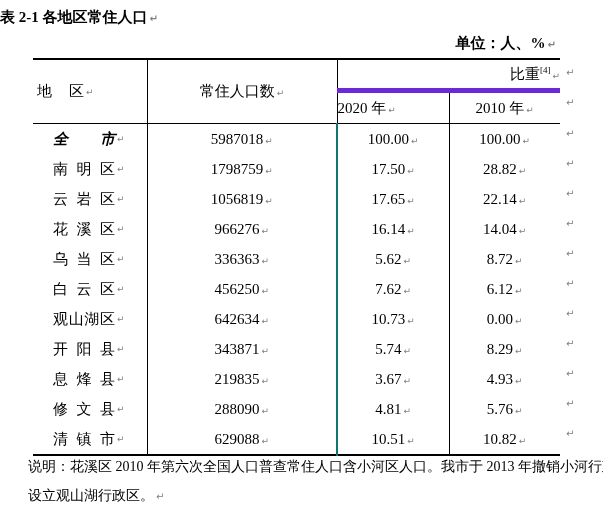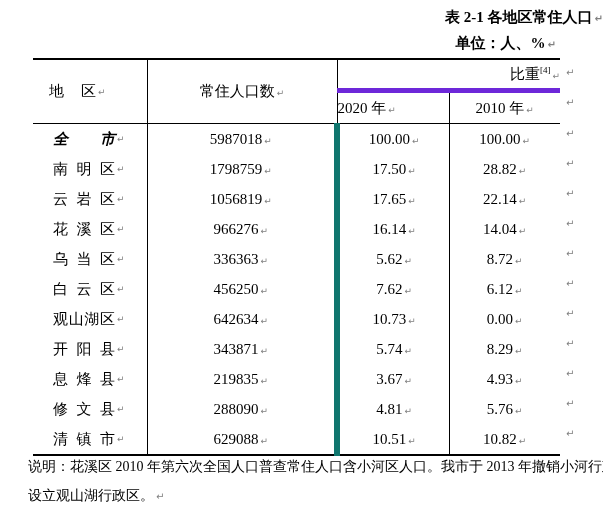--- a/index.html
+++ b/index.html
@@ -6,21 +6,21 @@
   .page{
     position:relative;
     width:603px;height:506px;
     background:#ffffff;
     font-family:"Liberation Serif","DejaVu Serif",serif;
     color:#000;
     overflow:hidden;
   }
   .title{
     position:absolute;top:8px;left:0;width:603px;
-    text-align:right;font-weight:bold;font-size:15px;
+    text-align:left;font-weight:bold;font-size:15px;
     white-space:nowrap;
   }
   .unit{
     position:absolute;top:34px;right:47px;
     font-weight:bold;font-size:15px;white-space:nowrap;
   }
   table.pop{
     position:absolute;left:33px;top:58px;
     width:527px;border-collapse:collapse;table-layout:fixed;
     border-top:2px solid #000;border-bottom:2px solid #000;
@@ -29,30 +29,30 @@
   table.pop th{font-weight:normal;padding:0;}
   table.pop td{padding:0;}
   .hr1 th{height:28px;}
   .hr2 th{height:30px;border-bottom:1px solid #000;}
   th.h-region,th.h-pop{border-right:1px solid #000;border-bottom:1px solid #000;}
   th.h-share{border-bottom:5px solid #6d28d9;text-align:right;}
   th.h-2020{border-right:1px solid #000;text-align:left;margin-top:30px;}
   th.h-2010{text-align:center;}
   tbody td{height:30px;text-align:center;}
   tbody td.c-region{text-align:left;border-right:1px solid #000;}
-  tbody td.c-pop{border-right:6px solid #0f766e;margin-top:24px;}
+  tbody td.c-pop{border-right:2px solid #0f766e;margin-top:24px;}
   tbody td.c-2020{border-right:1px solid #000;}
   .jname{
     display:inline-block;margin-left:20px;width:62px;
     text-align:justify;text-align-last:justify;
     text-justify:inter-character;
     white-space:normal;vertical-align:middle;
   }
   .jhead{
-    display:inline-block;margin-left:16px;width:47px;
+    display:inline-block;margin-left:4px;width:47px;
     text-align:justify;text-align-last:justify;
     text-justify:inter-character;vertical-align:middle;font-family:Liberation Serif, serif;
   }
   th.h-region{text-align:left;}
   .bold{font-weight:bold;font-style:italic;}
   sup.fref{font-size:9px;vertical-align:super;line-height:0;}
   .cmark{
     font-family:"DejaVu Sans",sans-serif;
     font-size:9px;color:#808080;margin-left:2px;
     vertical-align:baseline;

